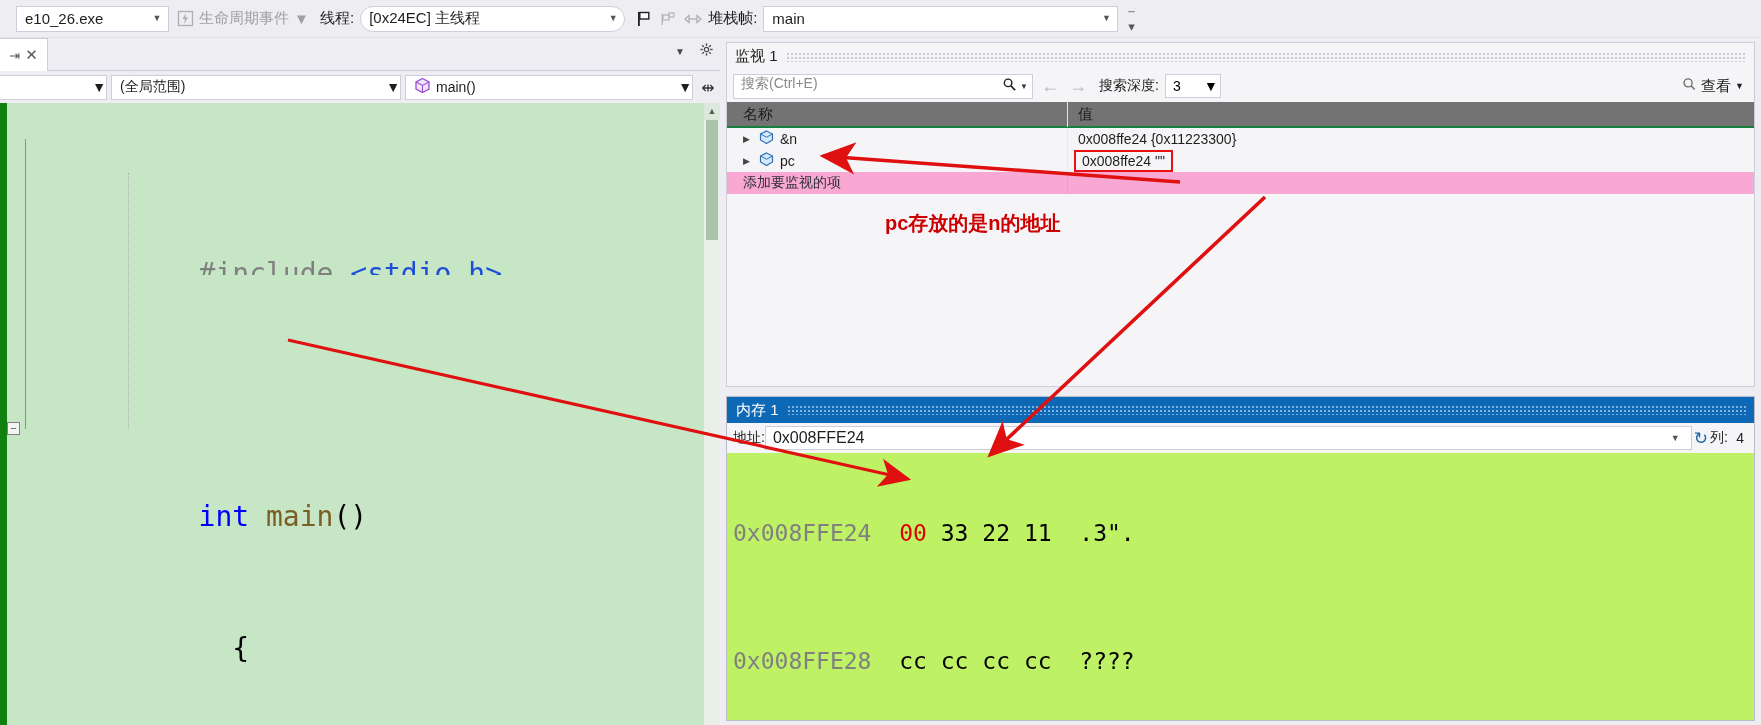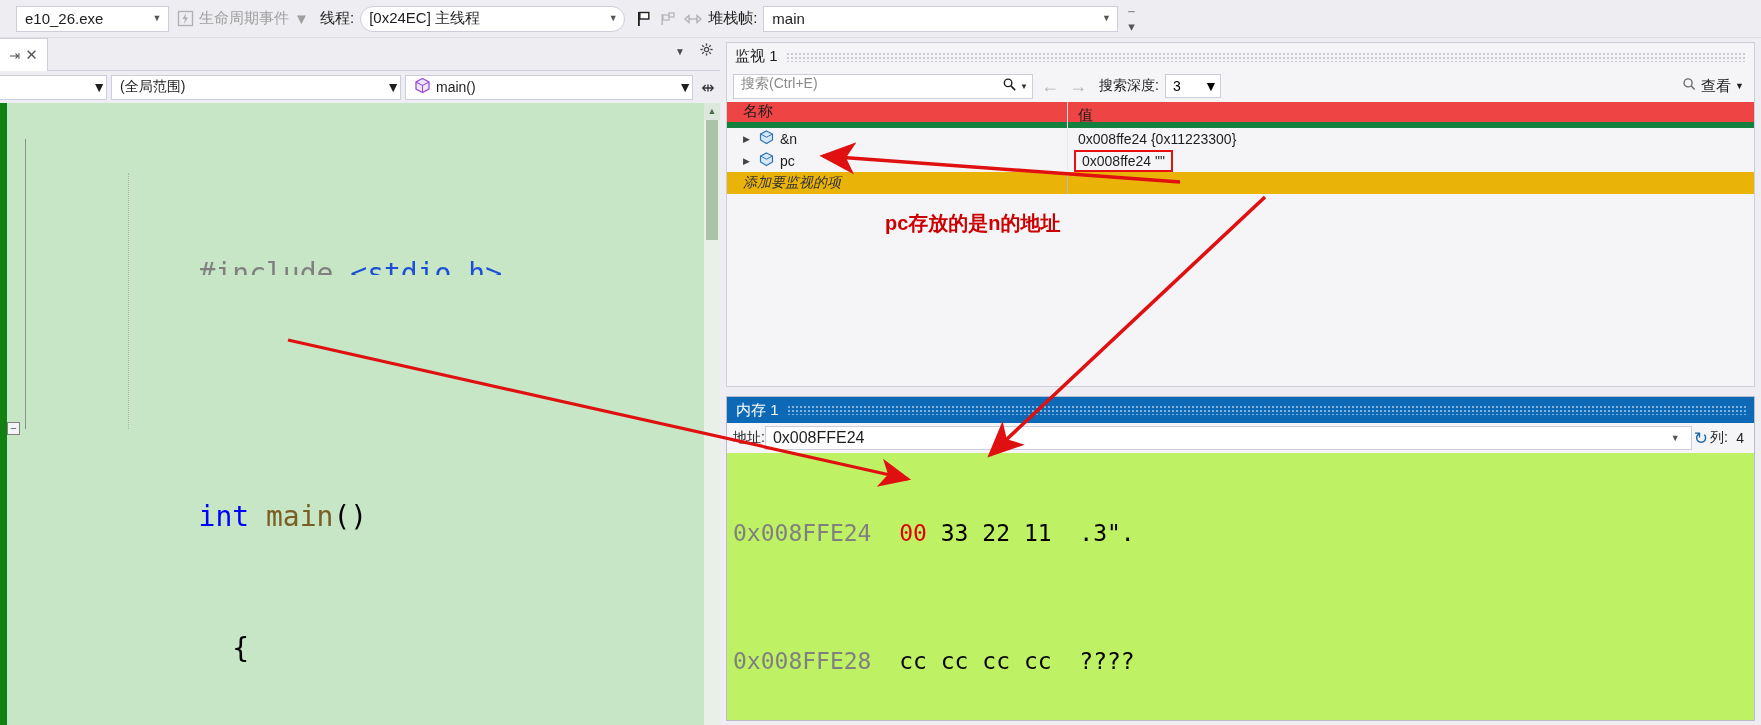--- a/index.html
+++ b/index.html
@@ -154,36 +154,36 @@
     width: 56px; height: 24px; background: #ffffff; border: 1px solid #cccedb;
     display: flex; align-items: center; padding-left: 7px; font-size: 14px;
   }
   .view-btn {
     margin-left: auto; display: flex; align-items: center; gap: 4px;
     font-size: 15px; color: #1e1e1e; padding-right: 4px;
   }
 
   .watch-grid { position: absolute; left: 0; top: 59px; width: 1027px; bottom: 0; }
   .wg-header {
-    display: flex; height: 26px; 
-    border-bottom: 6px solid #15803d; background: #ef4444;
+    display: flex; height: 26px; align-items: center;
+    border-bottom: 2px solid #15803d; background: #737373;
   }
   .wg-header .c1 { width: 340px; padding-left: 16px; font-size: 15px; color: #1e1e1e; }
   .wg-header .c2 { flex: 1; padding-left: 10px; font-size: 15px; color: #1e1e1e;
                    border-left: 1px solid #e2e2ea; height: 26px; line-height:26px;}
   .wg-row {
     display: flex; height: 22px; align-items: center; font-size: 14px; color: #1e1e1e;
   }
   .wg-row .c1 { width: 340px; display: flex; align-items: center; gap: 5px; padding-left: 16px; }
   .wg-row .c2 { flex: 1; padding-left: 10px; height: 22px; line-height: 22px;
                 border-left: 1px solid #e9e9f0; position: relative; }
   .expander { font-size: 9px; color: #444; width: 10px; }
   .addrow {
     display: flex; height: 22px; align-items: center;
-    background: #eab308; font-style: italic; font-size: 14px; color: #31313a;
+    background: #f9a8d4; font-size: 14px; color: #31313a;
   }
   .addrow .c1 { width: 340px; padding-left: 16px; }
   .addrow .c2 { flex: 1; border-left: 1px solid #b6b9cc; height: 22px; }
   .val-highlight {
     display: inline-block; border: 2px solid #e81010; padding: 0px 6px;
     margin-left: -4px; line-height: 18px;
   }
   .watch-empty { position:absolute; left:0; right:0; top:133px; bottom:0; background:#f5f5f8; }
 
   

